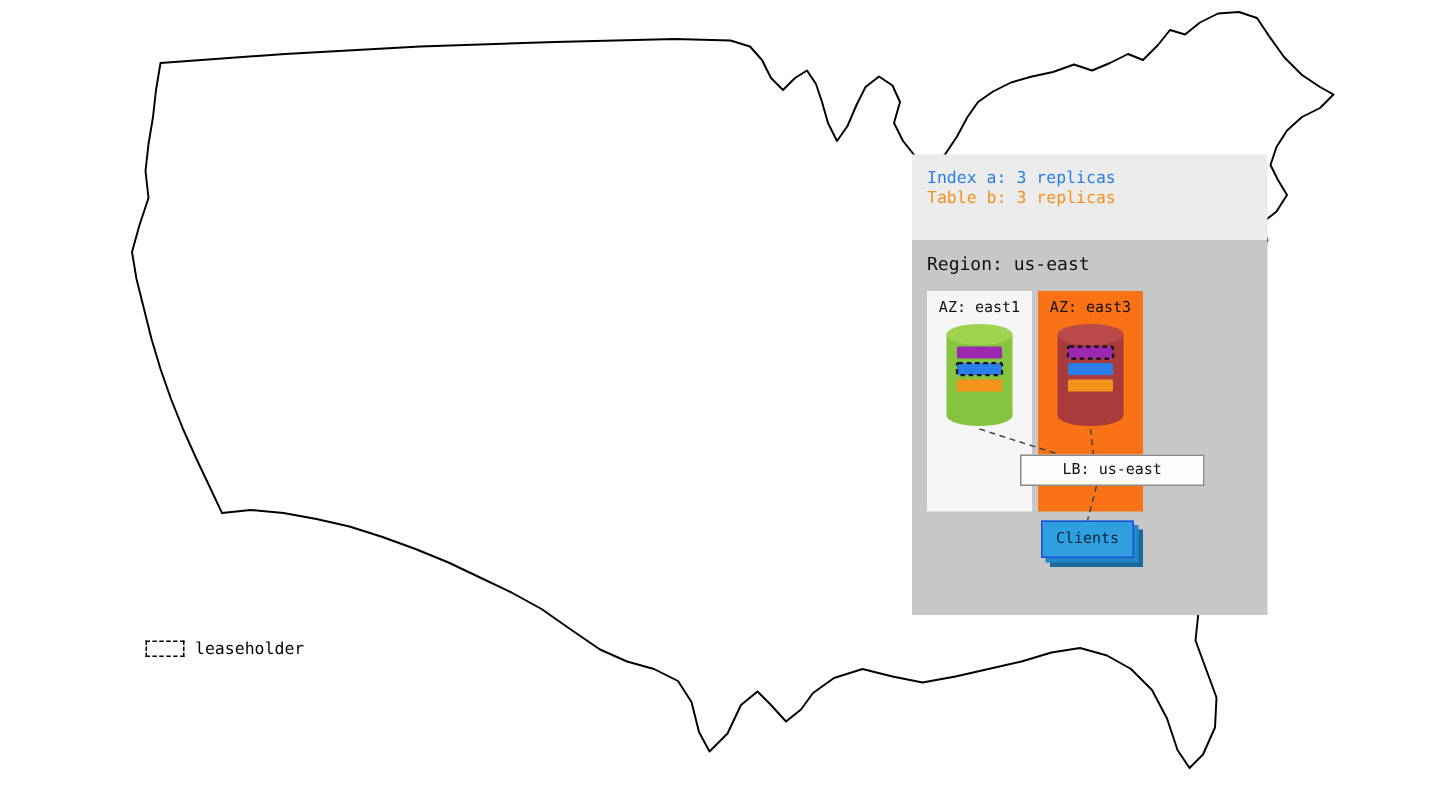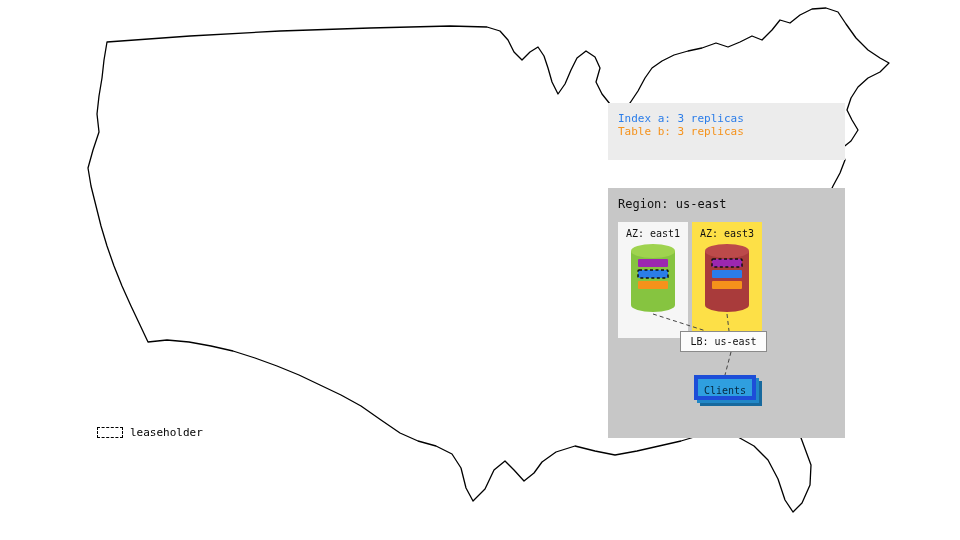--- a/index.html
+++ b/index.html
@@ -18,42 +18,42 @@
     background:#ececec; z-index:2; box-sizing:border-box; padding:9px 0 0 10px;
   }
   .legend-item { font-size:11px; line-height:13px; white-space:pre; }
   .c-table-a { color:#9c27b0; }
   .c-index-a { color:#2b7de9; }
   .c-table-b { color:#f5921b; }
 
   
   .region-box {
     position:absolute; left:608px; top:160px; width:237px; height:250px;
-    background:#c7c7c7; z-index:2;margin-top:28px;
+    background:#c7c7c7; z-index:2;
   }
   .region-title { position:absolute; left:10px; top:9px; font-size:12px; color:#111; }
 
   .az-row { position:absolute; left:10px; top:34px; display:flex; gap:4px; z-index:2; }
-  .az { width:70px; height:116px; background:#f6f6f6; }
-  .az.down { background:#fde047; }
+  .az { width:70px; height:147px; background:#f6f6f6; }
+  .az.down { background:#f97316; }
   .az-label { text-align:center; font-size:10px; margin-top:6px; color:#111; }
   .cyl-wrap { display:flex; justify-content:center; margin-top:4px; }
 
   .bar-lh { stroke:#111; stroke-width:1.5; stroke-dasharray:3 2.5; }
 
   .connectors { position:absolute; left:0; top:0; pointer-events:none; z-index:3; }
 
   .lb-box {
-    position:absolute; left:72px; top:143px; width:87px; height:21px;
+    position:absolute; left:72px; top:143px; width:123px; height:21px;
     background:#fcfcfc; border:1px solid #8a8a8a; box-sizing:border-box;
     z-index:4; font-size:10px; text-align:center; line-height:19px; color:#111;
   }
   .clients-box {
     position:absolute; left:86px; top:187px; width:62px; height:25px;
-    background:#2f9fdf; border:4px solid #1d4ed8; box-sizing:border-box;
+    background:#2f9fdf; border:1px solid #1d4ed8; box-sizing:border-box;
     box-shadow:3px 3px 0 #2187c7, 6px 6px 0 #17699e;
     z-index:4; font-size:10px; text-align:center; line-height:23px; color:#06283f;
   }
 
   
   .map-legend {
     position:absolute; left:97px; top:426px; z-index:2;
     display:flex; align-items:center; gap:7px;
   }
   .lh-swatch { width:24px; height:9px; border:1.5px dashed #000; background:transparent; }

